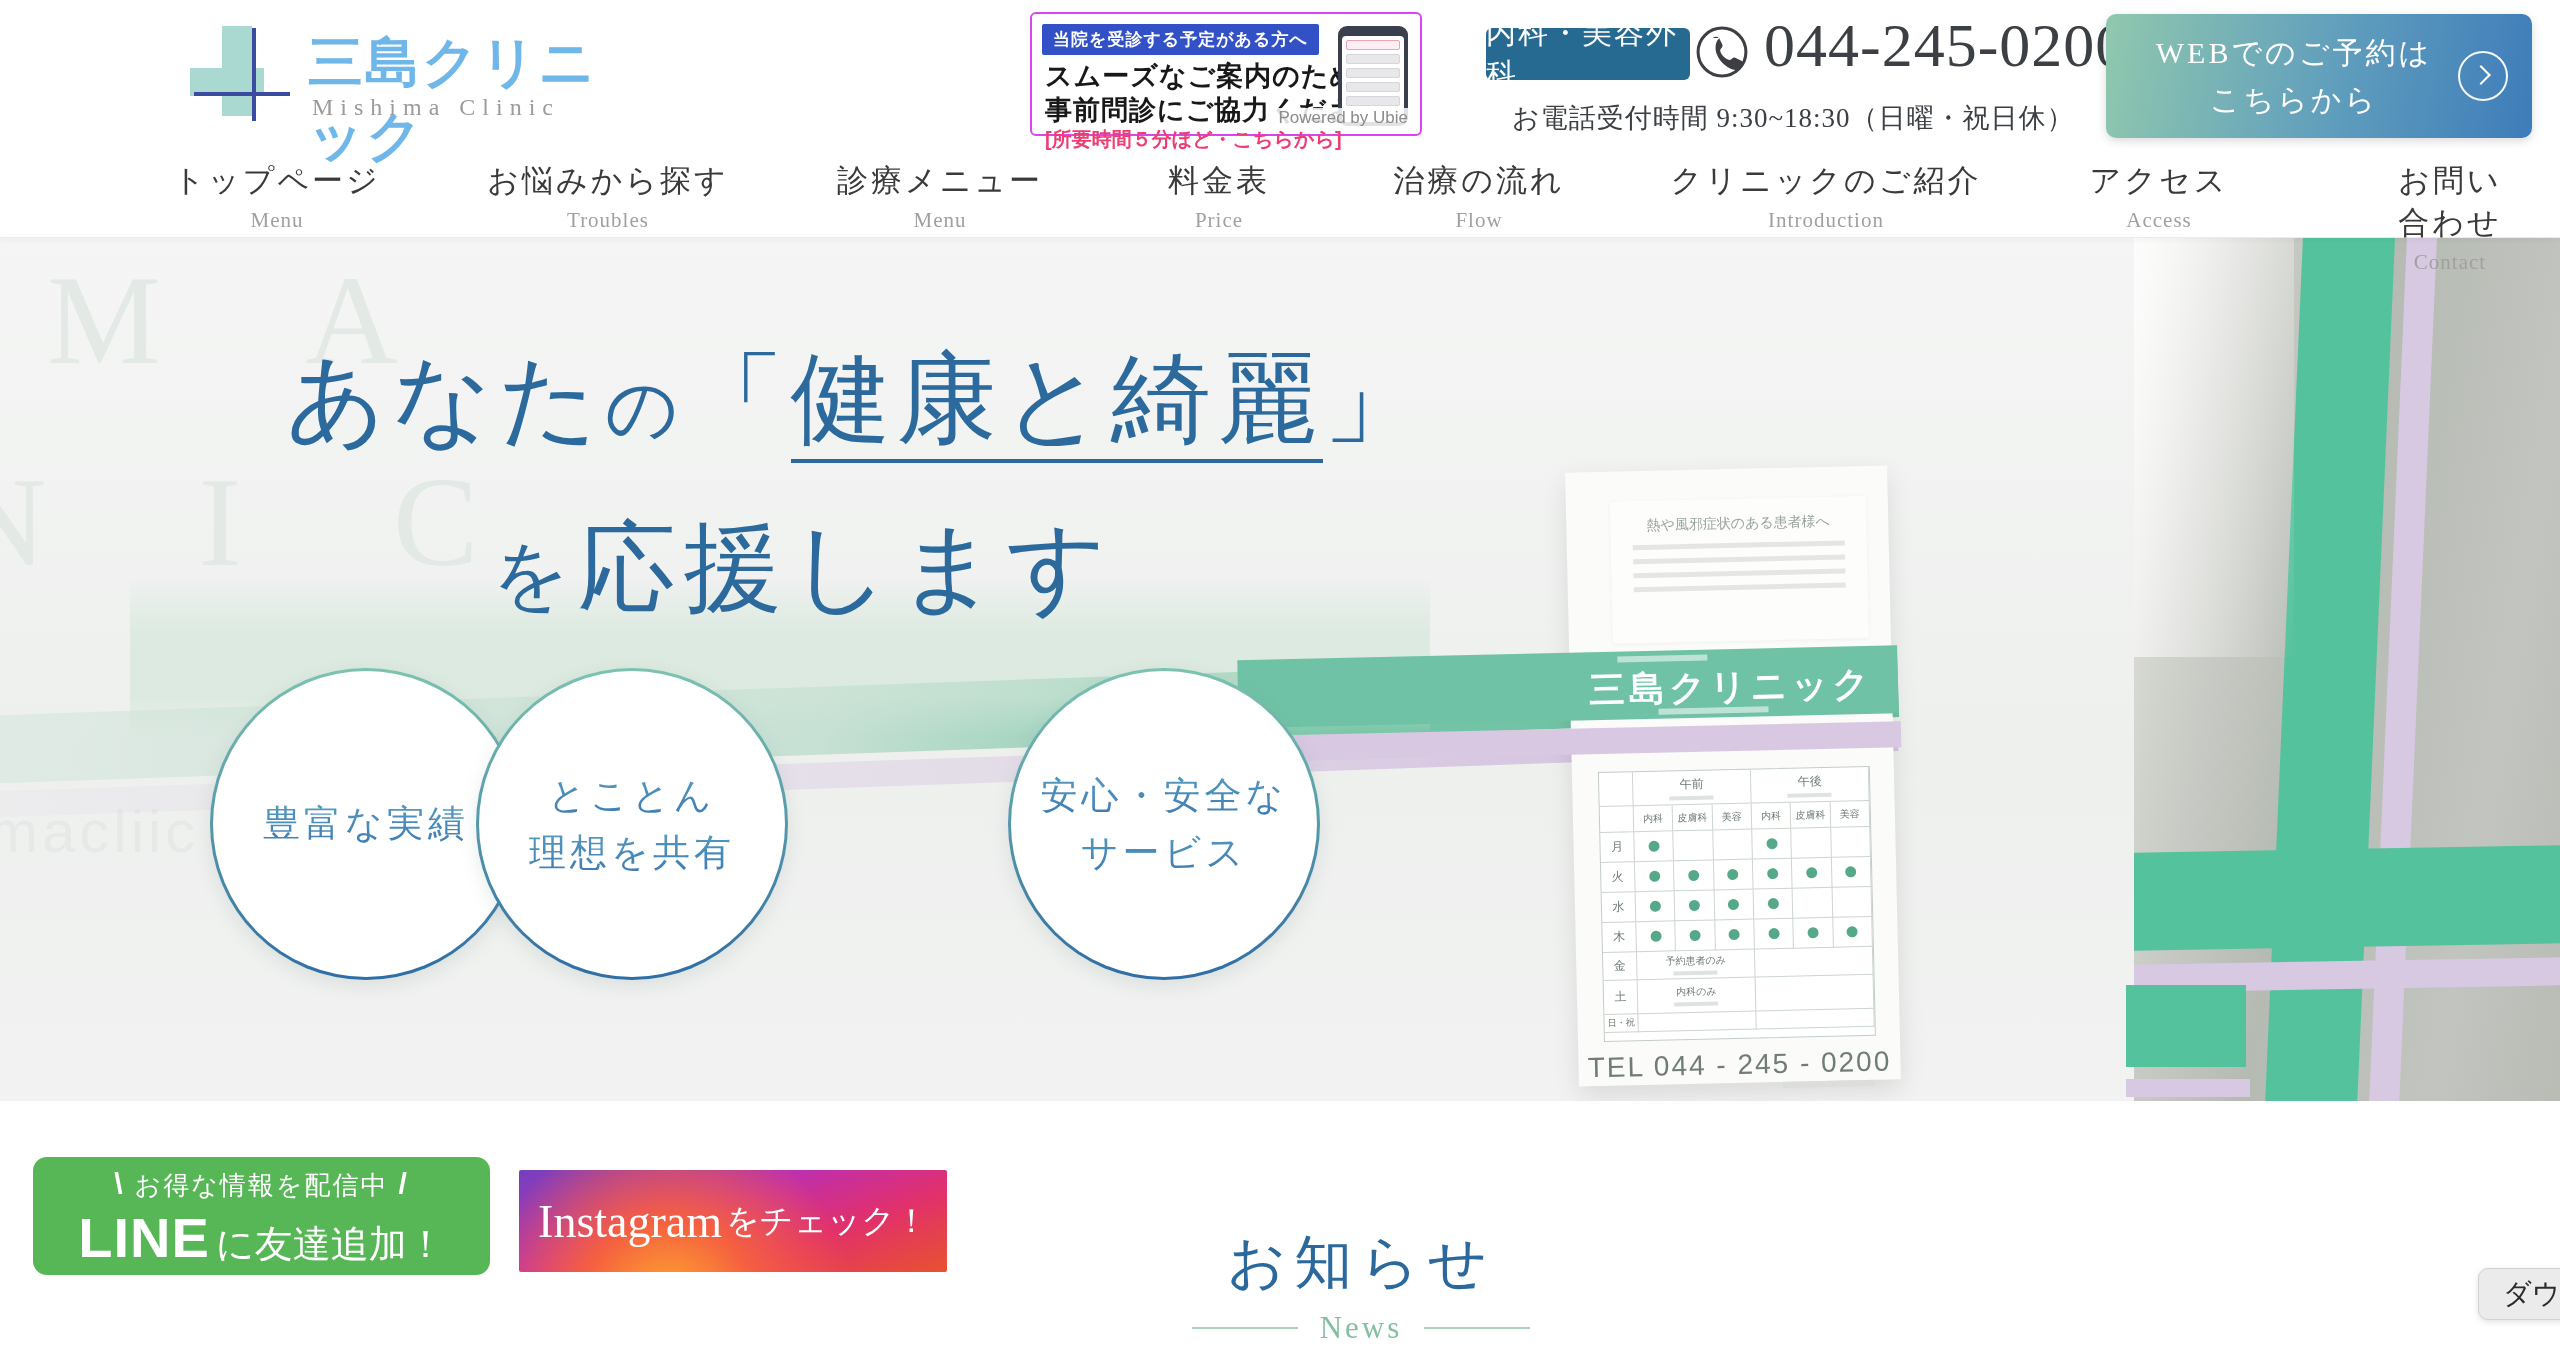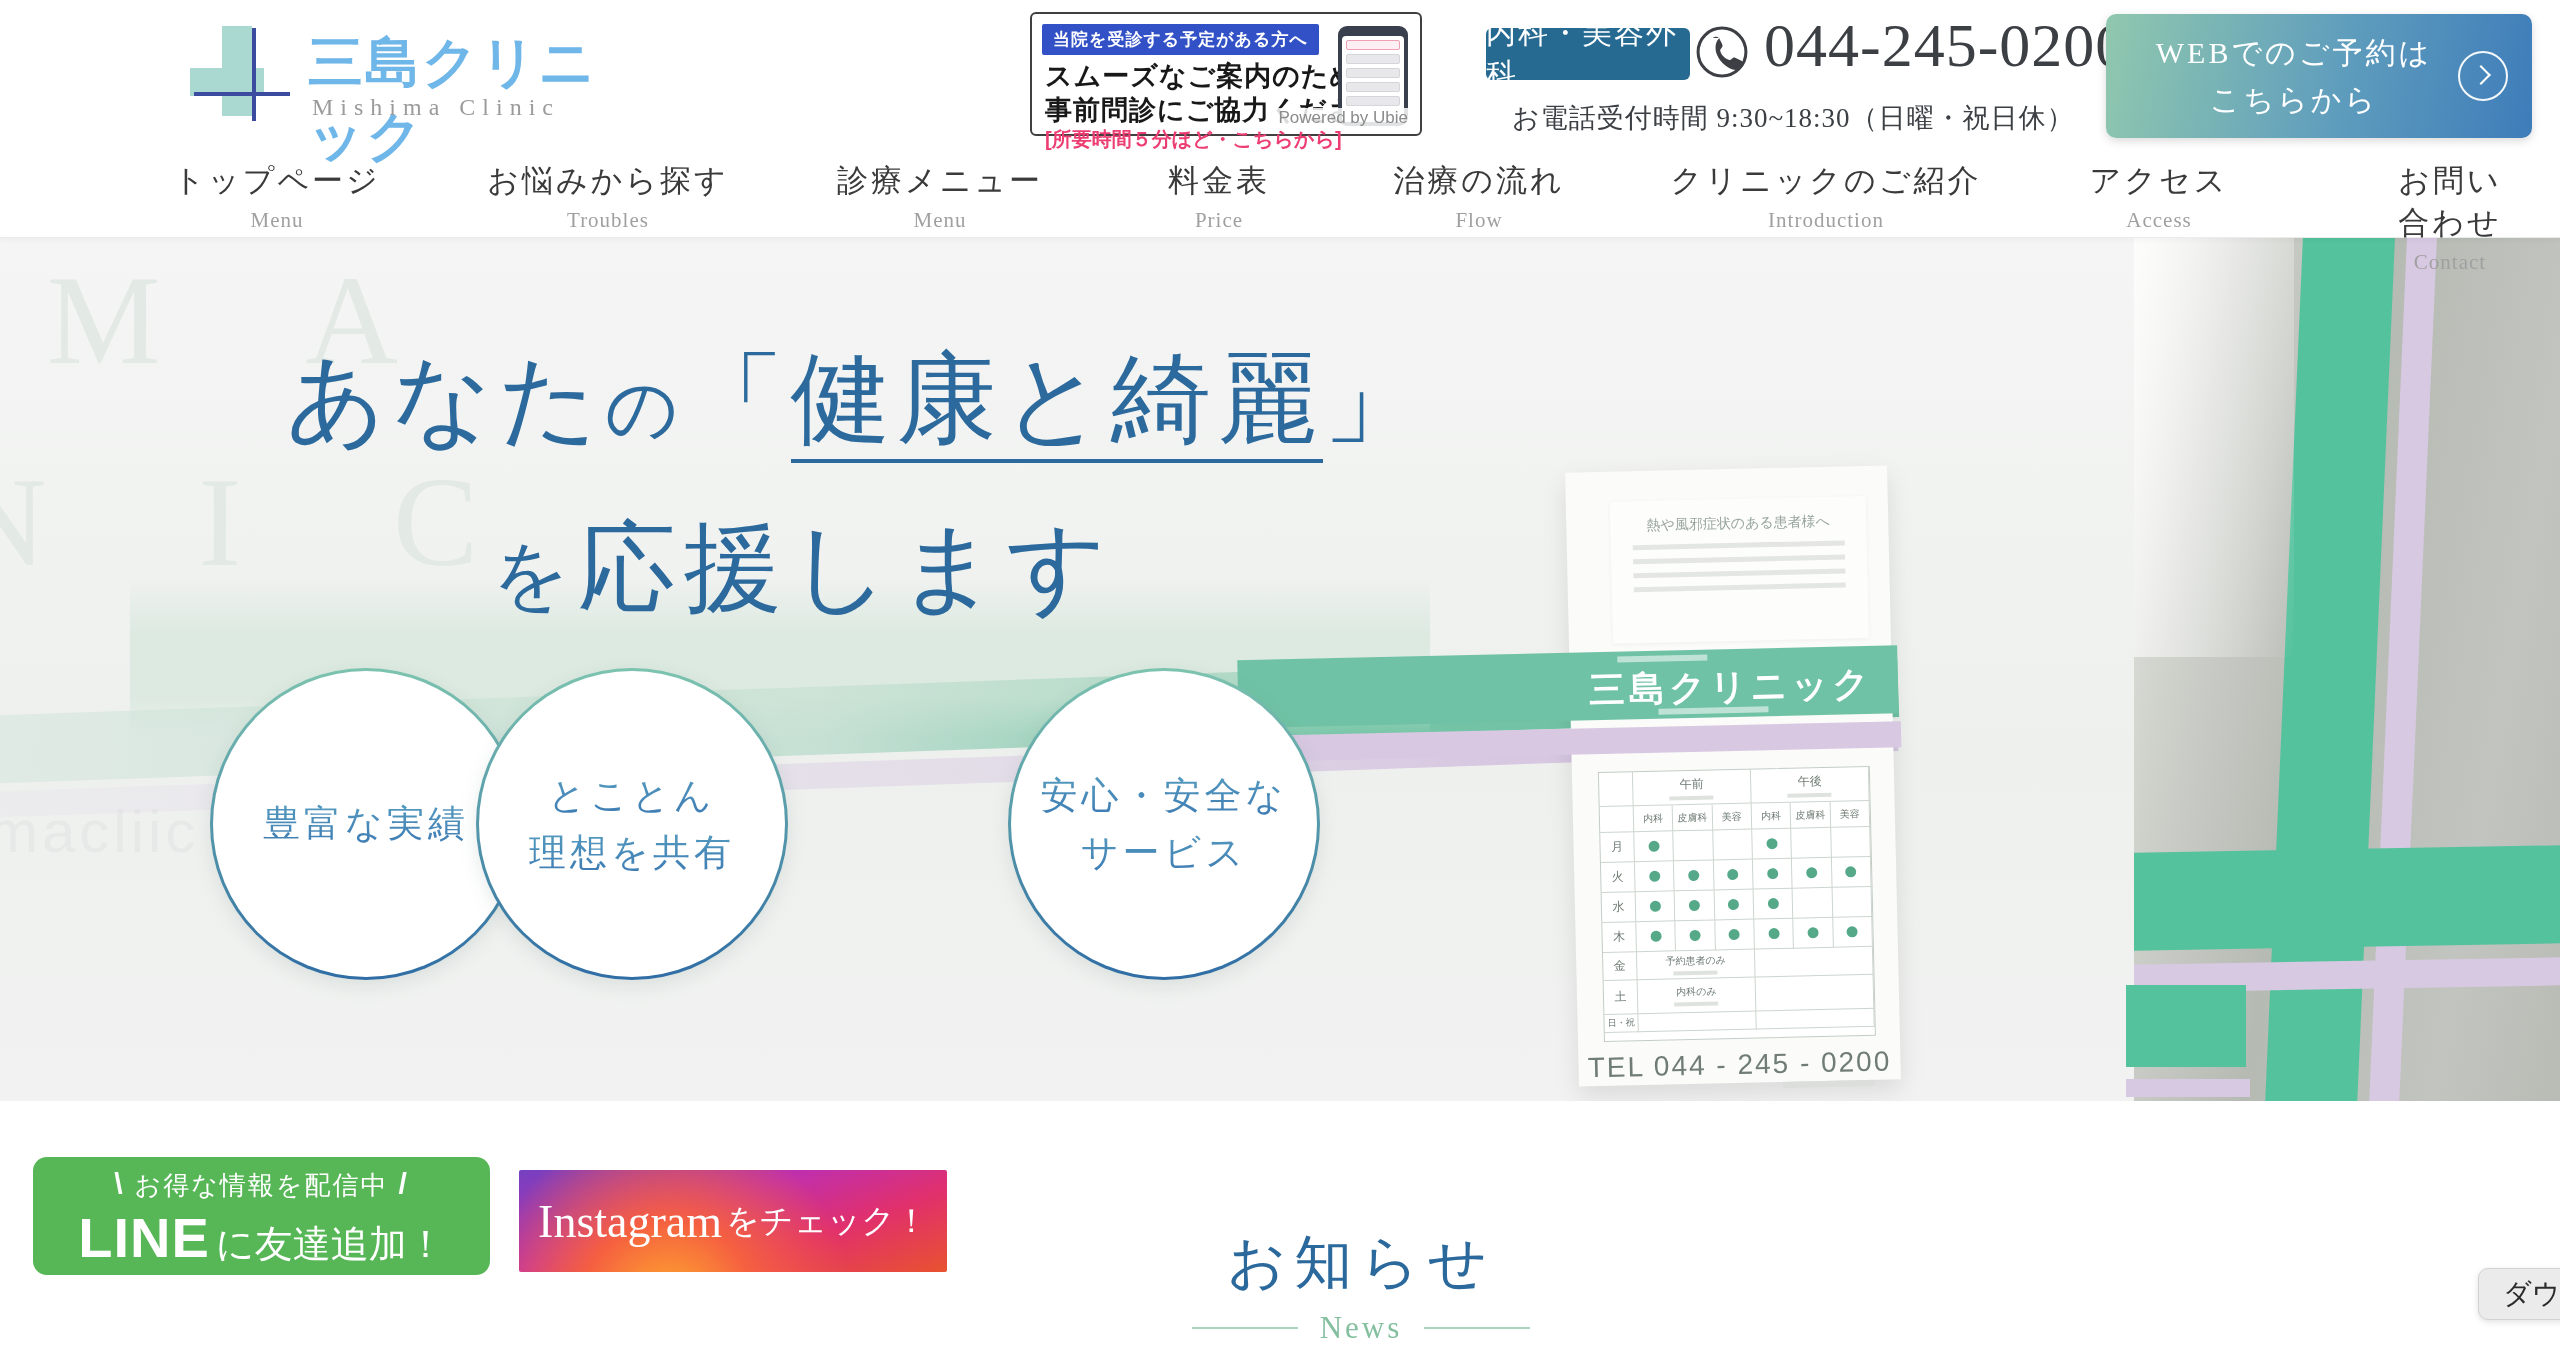--- a/index.html
+++ b/index.html
@@ -13,21 +13,21 @@
           border-bottom:1px solid #ececec;box-shadow:0 2px 6px rgba(0,0,0,.04);z-index:30;}
   .logo{left:190px;top:24px;width:460px;height:110px;cursor:pointer;}
   .lm{left:0;top:2px;width:100px;height:96px;}
   .lm .tv{position:absolute;left:32px;top:0;width:30px;height:90px;background:#a9d9d0;}
   .lm .th{position:absolute;left:0;top:42px;width:74px;height:28px;background:#a9d9d0;}
   .lm .bv{position:absolute;left:62px;top:2px;width:4px;height:93px;background:#3a4ba0;}
   .lm .bh{position:absolute;left:4px;top:66px;width:96px;height:4px;background:#3a4ba0;}
   .logo-jp{left:118px;top:2px;font-size:55px;color:#6fb6e9;letter-spacing:2px;font-weight:600;}
   .logo-en{left:122px;top:70px;font-size:24px;color:#9b9b9b;letter-spacing:7px;}
 
-  .ubie{left:1030px;top:12px;width:392px;height:124px;border:2px solid #404040;border-radius:6px;
+  .ubie{left:1030px;top:12px;width:392px;height:124px;border:2px solid #d946ef;border-radius:6px;
         background:#fff;cursor:pointer;box-sizing:border-box;}
   .ubie-badge{left:10px;top:10px;background:#3351c6;color:#fff;font-size:17px;font-weight:bold;
               padding:4px 11px;border-radius:2px;letter-spacing:1px;}
   .ubie-l1{left:13px;top:44px;font-size:27px;font-weight:800;color:#181818;letter-spacing:1px;}
   .ubie-l2{left:13px;top:78px;font-size:27px;font-weight:800;color:#181818;letter-spacing:1px;}
   .ubie-note{left:13px;top:112px;font-size:20px;font-weight:bold;color:#ec3e72;letter-spacing:0;}
   .ubie-phone{right:12px;top:12px;width:70px;height:100px;background:#3a3f4d;border-radius:9px;}
   .ubie-screen{position:absolute;left:4px;top:10px;right:4px;bottom:4px;background:#fff;border-radius:4px;overflow:hidden;}
   .ubie-screen i{display:block;margin:4px 4px 0 4px;height:8px;border-radius:2px;background:#e8e8ea;border:1px solid #d6d6da;}
   .ubie-screen i.pk{border-color:#f0a0b4;background:#fdeff3;}

